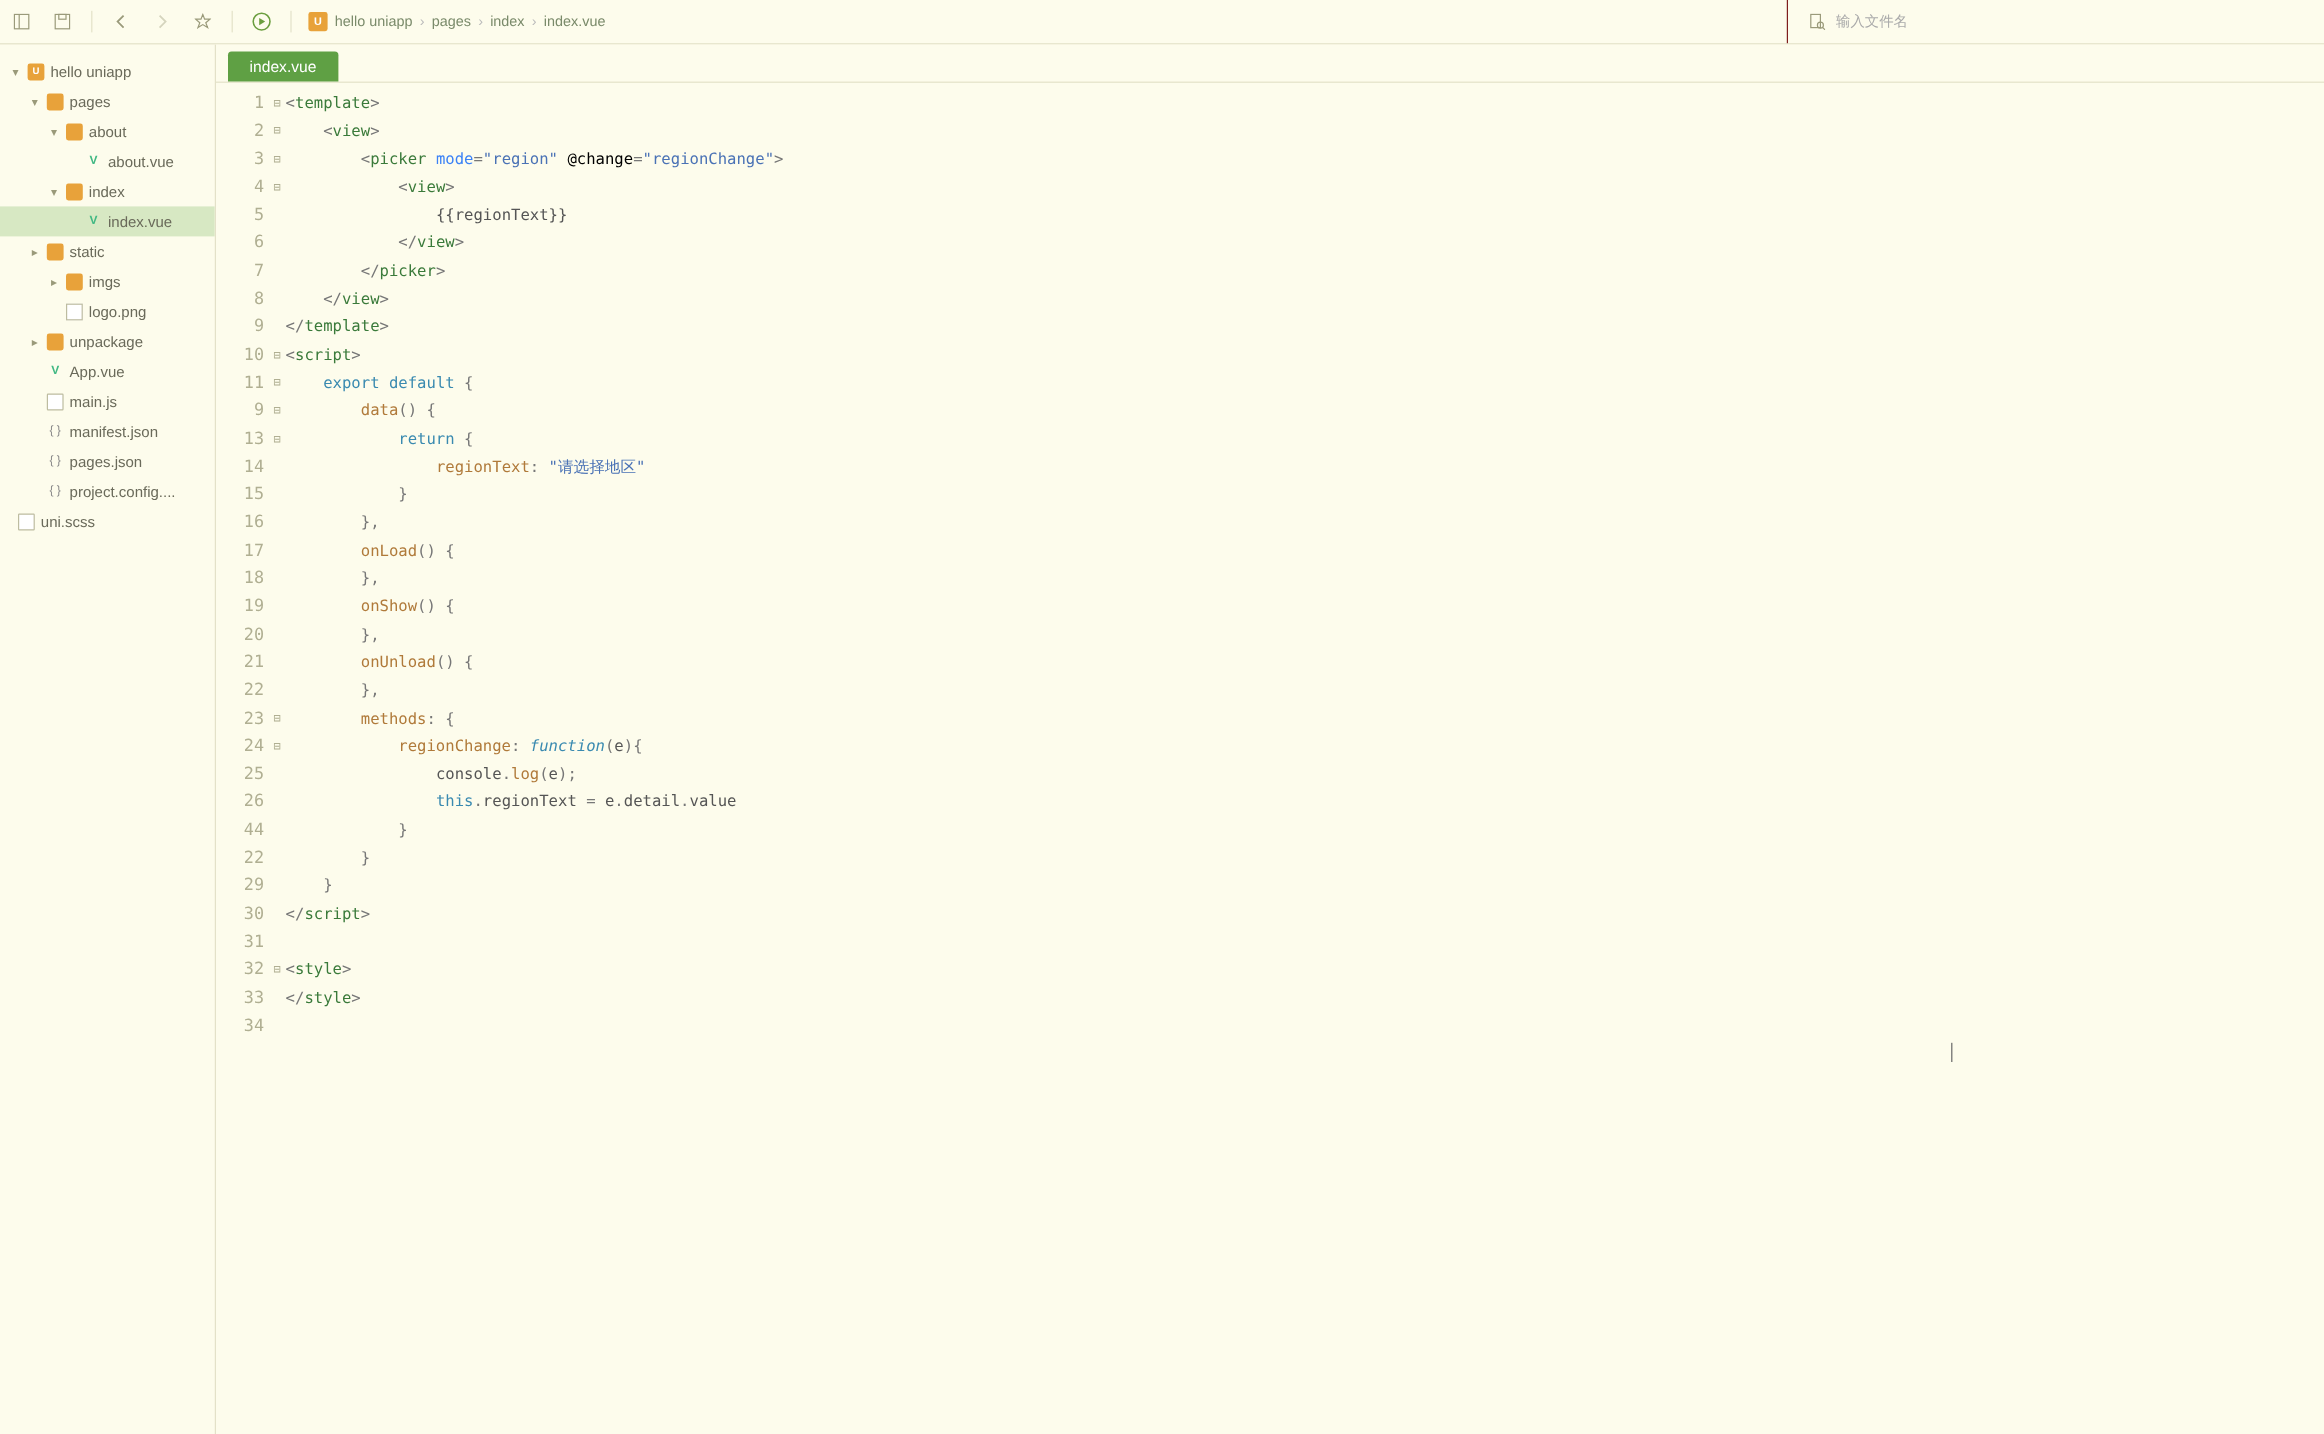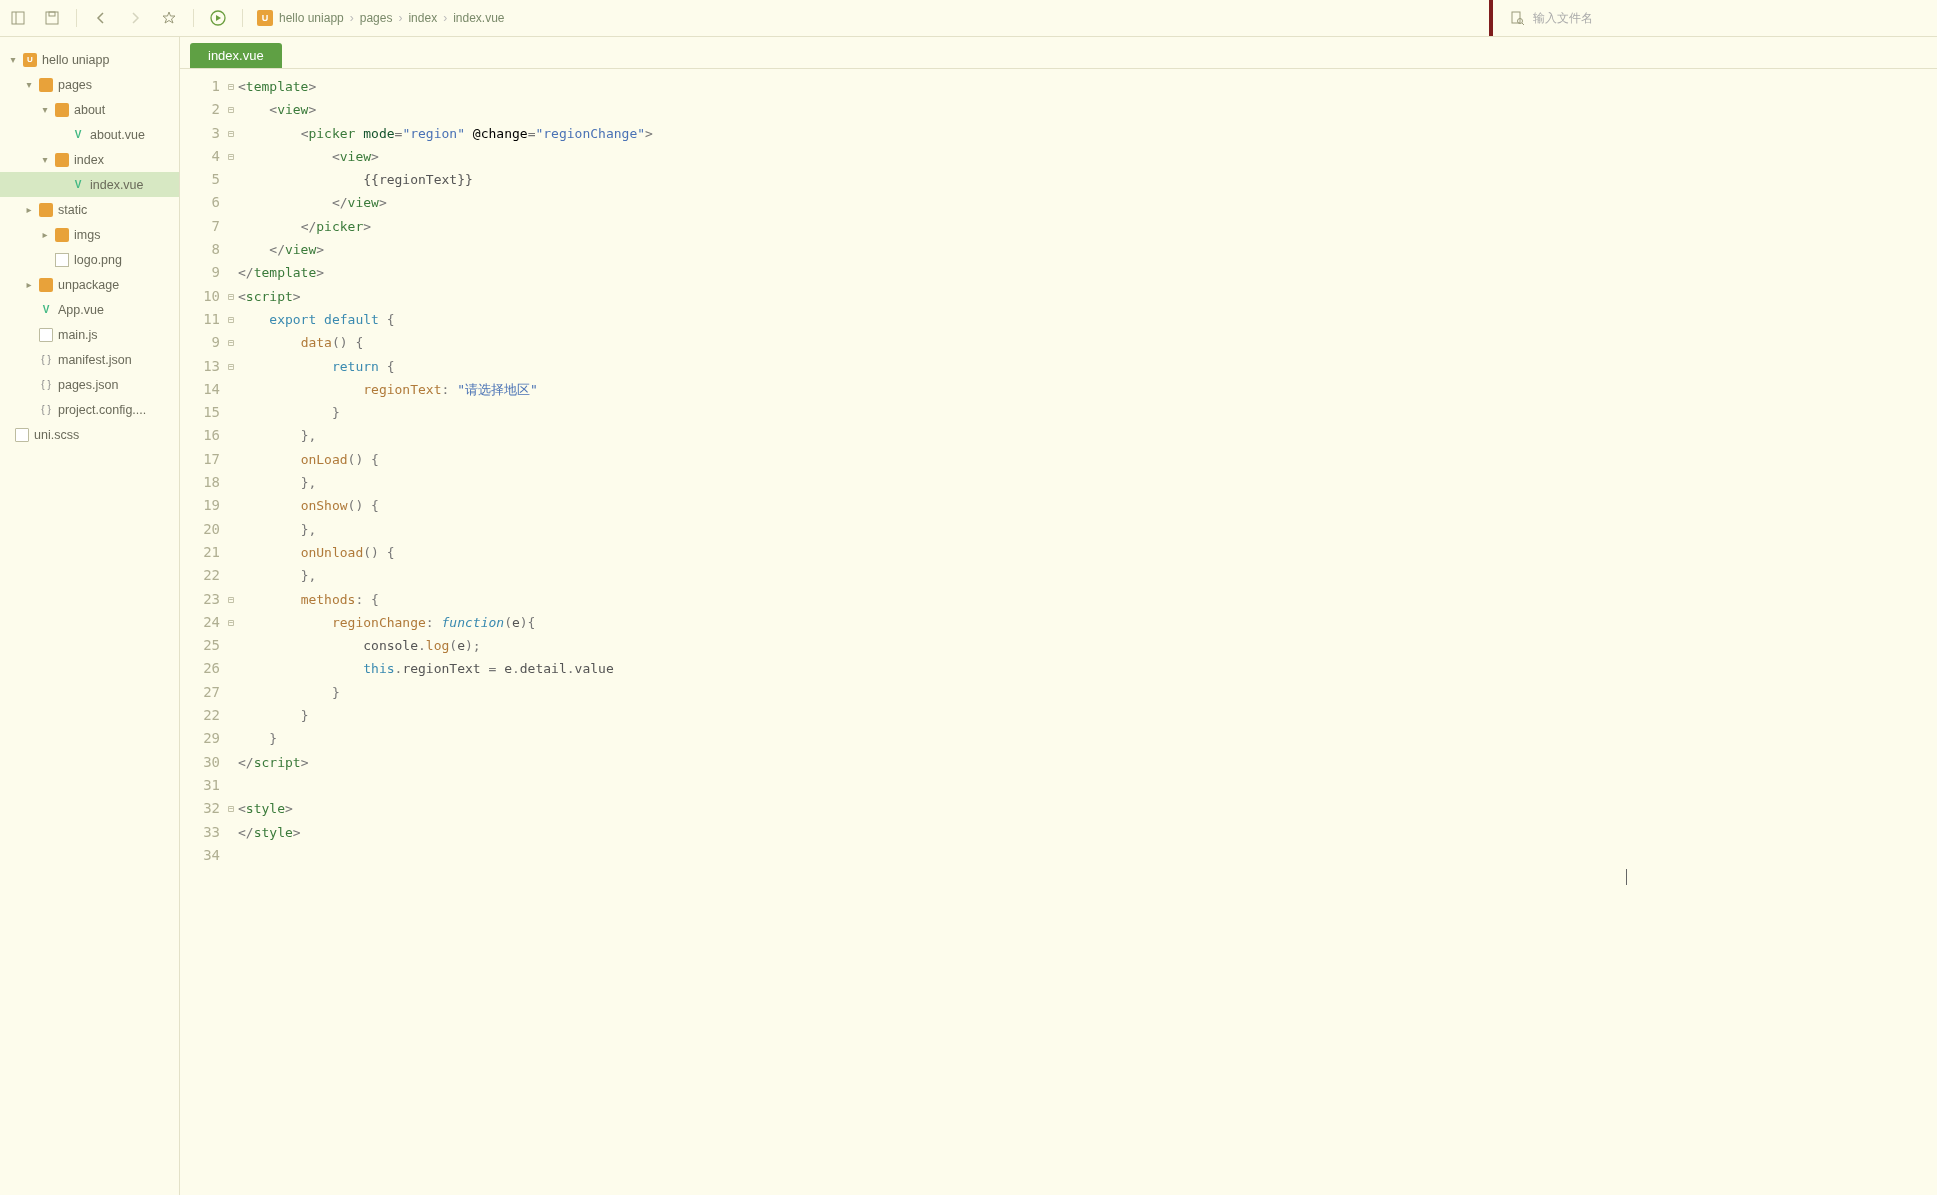--- a/index.html
+++ b/index.html
@@ -43,21 +43,21 @@
     width: 16px; height: 16px;
     background: #e8a23a;
     border-radius: 2px;
     display: inline-flex; align-items: center; justify-content: center;
     color: #fff; font-size: 9px; font-weight: bold;
   }
   .toolbar-spacer { flex: 1; }
   .search-wrap {
     display: flex; align-items: center; gap: 6px;
     width: 440px;
-    border-left: 4px solid #7f1d1d;
+    border-left: 1px solid #7f1d1d;
     padding-left: 14px;
     height: 100%;
   }
   .search-input {
     flex: 1;
     border: none;
     background: transparent;
     outline: none;
     color: #888;
     font-size: 12px;
@@ -158,21 +158,21 @@
     padding-top: 6px;
     font-family: Consolas, Monaco, monospace;
     font-size: 13px;
     white-space: pre;
     color: #555;
   }
   .code .line { height:23.3px; line-height:23.3px; }
 
   
   .t-tag { color:#3a7a3a; }
-  .t-attr { color:#14532d; }
+  .t-attr { color:#3b82f6; }
   .t-evt { color:#000000;margin-top:14px; }
   .t-str { color:#4a72b5; }
   .t-kw  { color:#3a8ab0; }
   .t-kw2 { color:#3a8ab0; font-style: italic; }
   .t-fn  { color:#b07a3a; }
   .t-prop{ color:#b07a3a; }
   .t-punc{ color:#777; }
   .t-id  { color:#555; }
 
   .cursor-mark {
@@ -358,21 +358,21 @@
           <div>17</div>
           <div>18</div>
           <div>19</div>
           <div>20</div>
           <div>21</div>
           <div>22</div>
           <div>23</div>
           <div>24</div>
           <div>25</div>
           <div>26</div>
-          <div>27</div>
+          <div>44</div>
           <div>22</div>
           <div>29</div>
           <div>30</div>
           <div>31</div>
           <div>32</div>
           <div>33</div>
           <div>34</div>
         </div>
       <div class="fold-col" id="foldcol">
           <div>⊟</div>

